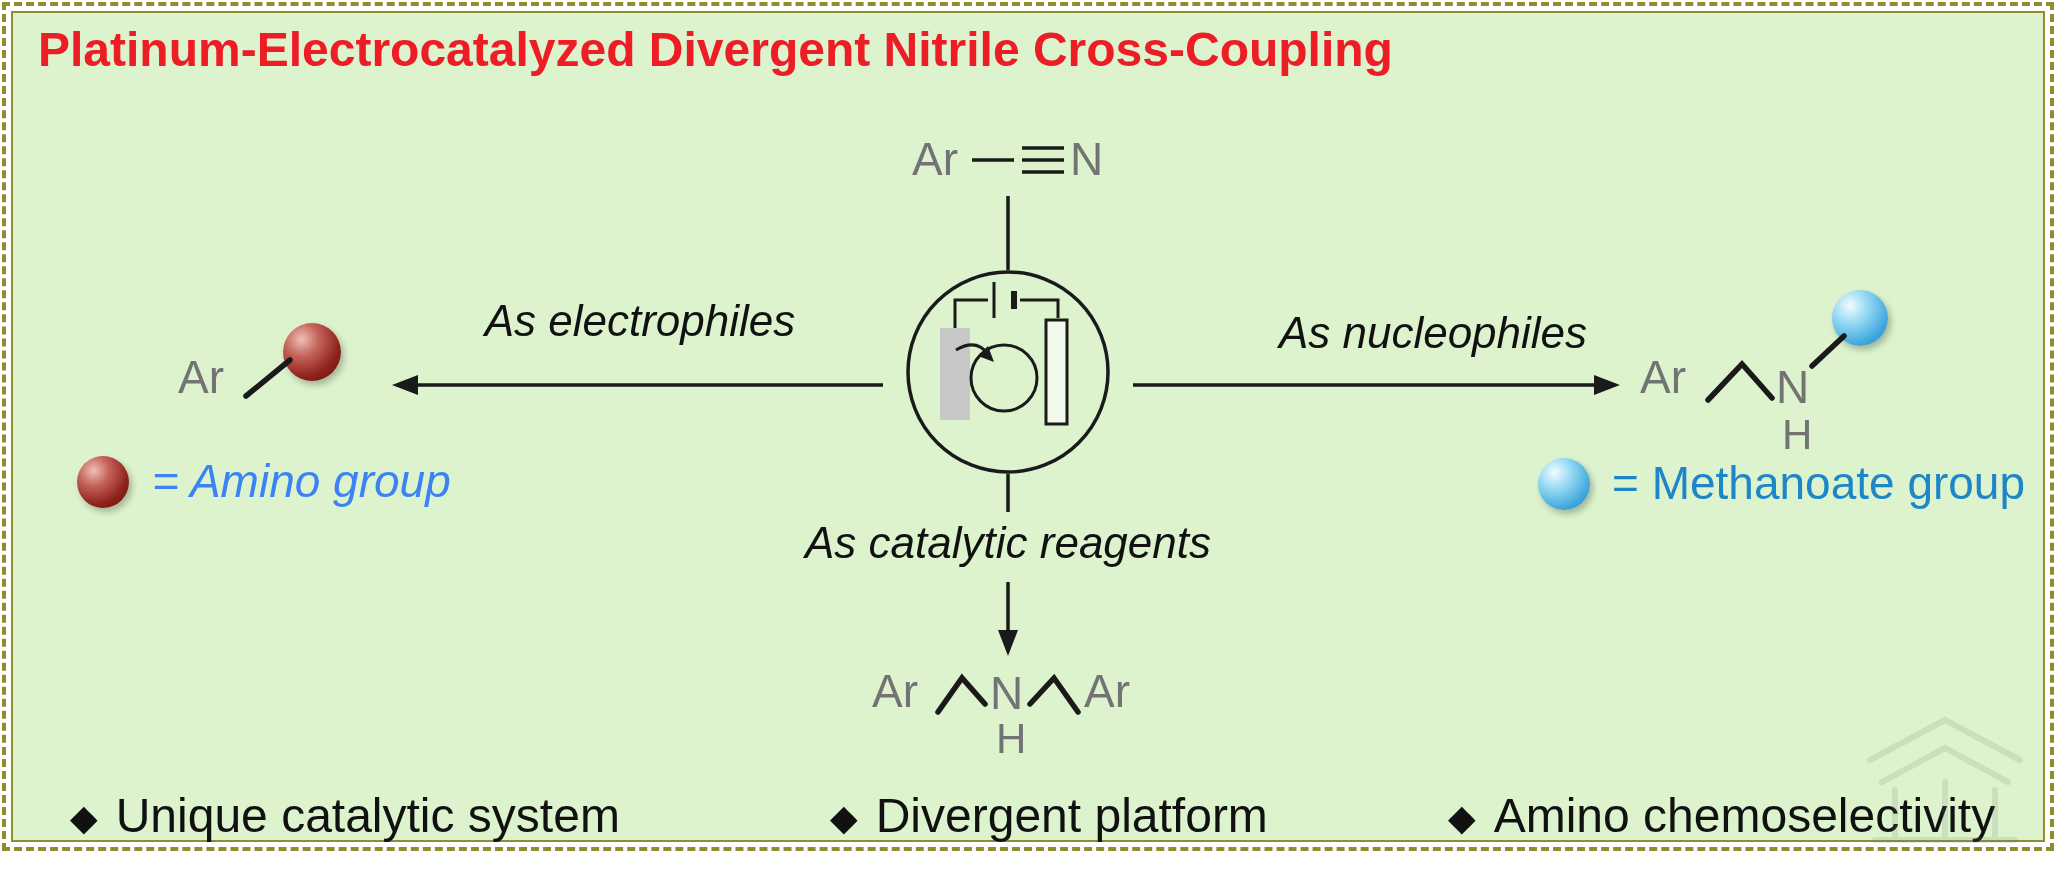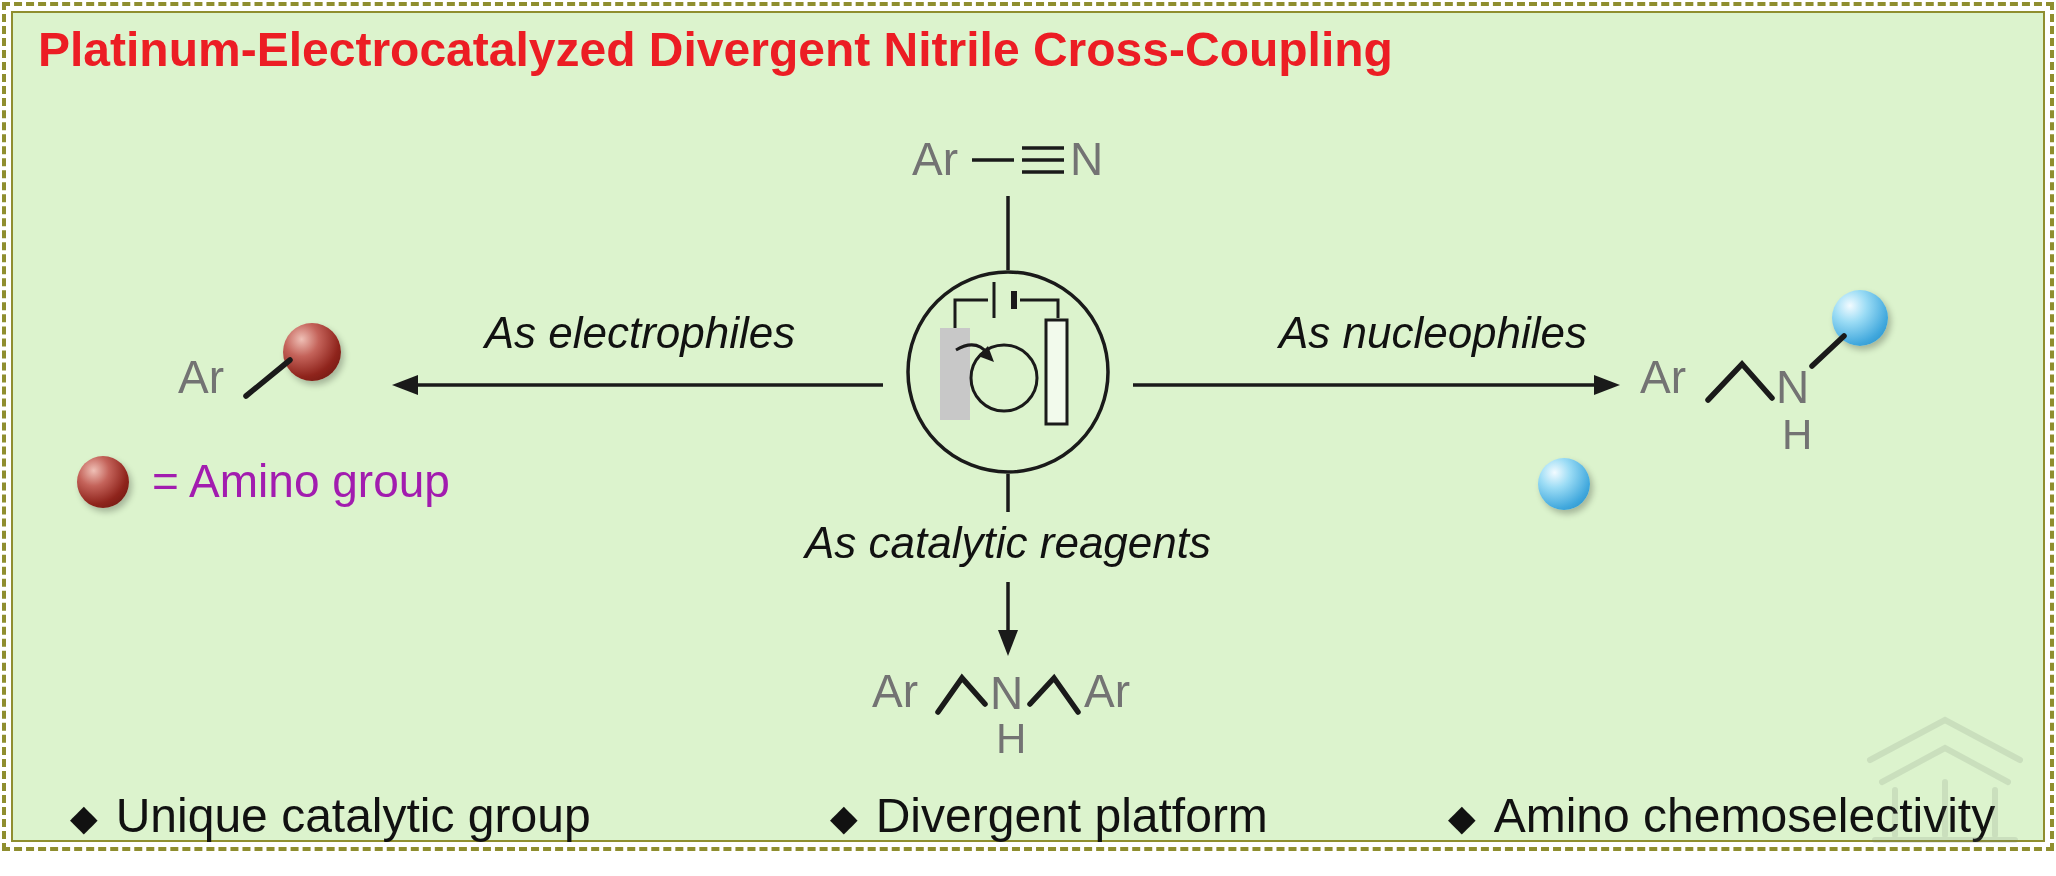--- a/index.html
+++ b/index.html
@@ -23,21 +23,21 @@
   .pathway-label{
     position:absolute;font-style:italic;font-size:44px;color:#111;text-align:center;white-space:nowrap;
   }
   .pt-label{
     position:absolute;left:976px;top:354px;width:56px;text-align:center;font-size:36px;color:#1a1a1a;
   }
   .sphere{position:absolute;border-radius:50%;box-shadow:3px 4px 6px rgba(0,0,0,0.25);}
   .sphere.maroon{background:radial-gradient(circle at 32% 28%, #efc0b6 0%, #c4635a 30%, #8f241c 65%, #5f120c 100%);}
   .sphere.blue{background:radial-gradient(circle at 32% 28%, #f2fbff 0%, #9bdcf5 30%, #41a8dd 70%, #1f86c0 100%);}
   .legend-text{position:absolute;font-size:46px;white-space:nowrap;line-height:1.1;}
-  .legend-text.amino{color:#a21caf;}
+  .legend-text.amino{color:#3b82f6;font-style:italic;}
   .legend-text.methanoate{color:#1d86c8;}
   .bullet{position:absolute;display:flex;align-items:center;gap:18px;font-size:48px;color:#111;white-space:nowrap;}
   .bullet .glyph{font-size:36px;transform:translateY(2px);}
   svg{display:block;}
   .watermark{position:absolute;left:1850px;top:690px;opacity:0.16;z-index:1;}
 </style>
 </head>
 <body>
 
 <div class="canvas">
@@ -112,45 +112,46 @@
     </g>
   </svg>
 
   <div class="page-title">Platinum-Electrocatalyzed Divergent Nitrile Cross-Coupling</div>
 
   <div class="atom" style="left:912px;top:134px;">Ar</div>
   <div class="atom" style="left:1070px;top:134px;">N</div>
 
   <div class="pt-label">Pt</div>
 
-  <div class="pathway-label" style="left:420px;top:308px;width:440px;">As electrophiles</div>
+  <div class="pathway-label" style="left:420px;top:296px;width:440px;">As electrophiles</div>
   <div class="pathway-label" style="left:1213px;top:308px;width:440px;">As nucleophiles</div>
   <div class="pathway-label" style="left:758px;top:518px;width:500px;">As catalytic reagents</div>
 
   <div class="atom" style="left:178px;top:352px;">Ar</div>
   <div class="sphere maroon" style="left:283px;top:323px;width:58px;height:58px;"></div>
 
   <div class="sphere maroon" style="left:77px;top:456px;width:52px;height:52px;"></div>
   <div class="legend-text amino" style="left:152px;top:456px;">= Amino group</div>
 
   <div class="atom" style="left:1640px;top:352px;">Ar</div>
   <div class="atom" style="left:1776px;top:362px;">N</div>
   <div class="atom small" style="left:1782px;top:412px;">H</div>
   <div class="sphere blue" style="left:1832px;top:290px;width:56px;height:56px;"></div>
 
   <div class="sphere blue" style="left:1538px;top:458px;width:52px;height:52px;"></div>
+  <div class="legend-text methanoate" style="left:1612px;top:458px;">= Methanoate group</div>
 
   <div class="atom" style="left:872px;top:666px;">Ar</div>
   <div class="atom" style="left:990px;top:668px;">N</div>
   <div class="atom small" style="left:996px;top:716px;">H</div>
   <div class="atom" style="left:1084px;top:666px;">Ar</div>
 
   <div class="bullet" style="left:70px;top:788px;">
     <span class="glyph">◆</span>
-    <span>Unique catalytic group</span>
+    <span>Unique catalytic system</span>
   </div>
   <div class="bullet" style="left:830px;top:788px;">
     <span class="glyph">◆</span>
     <span>Divergent platform</span>
   </div>
   <div class="bullet" style="left:1448px;top:788px;">
     <span class="glyph">◆</span>
     <span>Amino chemoselectivity</span>
   </div>
 </div>

